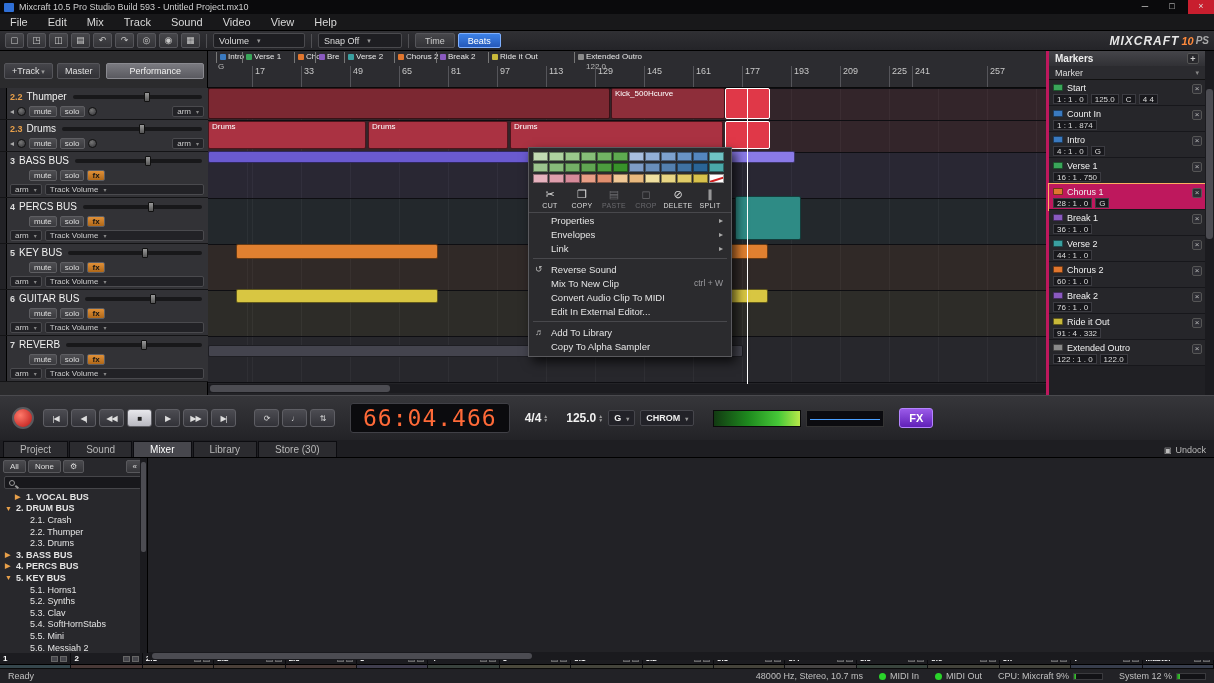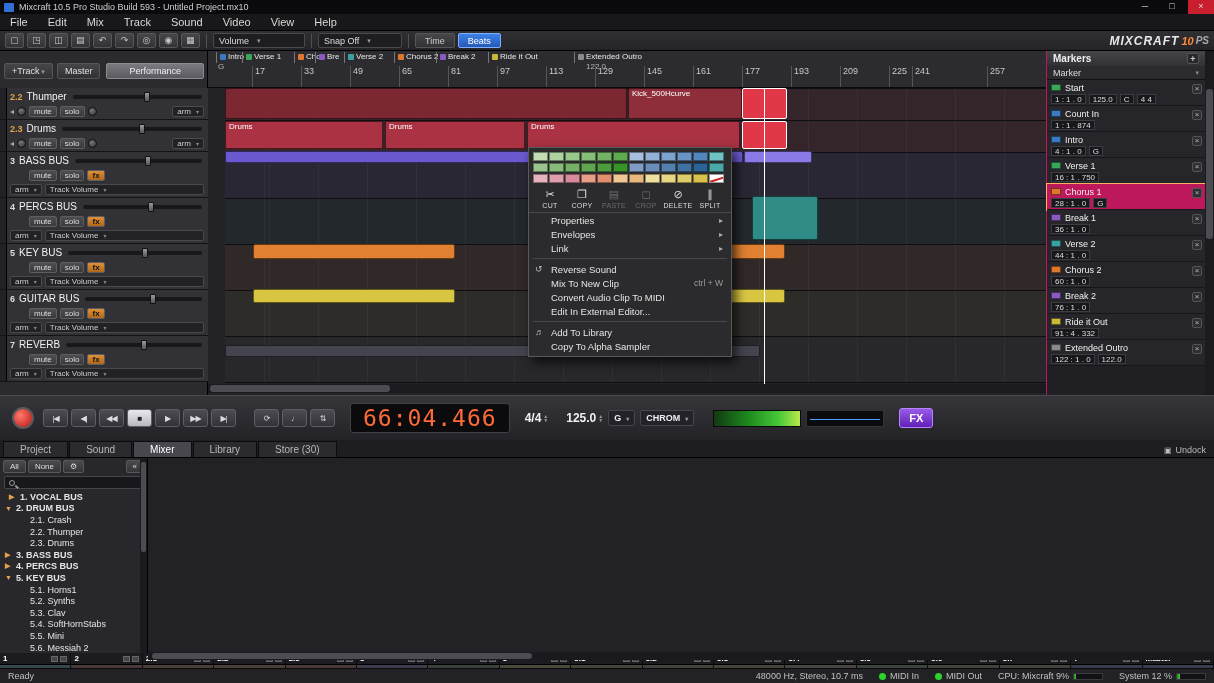--- a/index.html
+++ b/index.html
@@ -59,34 +59,34 @@
   .mini-knob { width:9px; height:9px; border-radius:50%; background:radial-gradient(circle at 38% 32%,#777,#2e2e32); border:1px solid #111; }
   .spk { font-size:8px; color:#aaa; }
 
   
   #timeline { left:208px; top:0; width:838px; height:344px; overflow:hidden; background:#232327; }
   #ruler { position:absolute; left:0; top:0; width:838px; height:37px; background:#2c2c30; border-bottom:1px solid #0a0a0a; }
   .sec { position:absolute; top:1px; font-size:8px; color:#e8e8e8; white-space:nowrap; padding-left:3px; border-left:1px solid #777; height:11px; }
   .sec .flag { display:inline-block; width:6px; height:6px; margin-right:2px; border-radius:1px; vertical-align:middle; }
   .sec2 { position:absolute; top:11px; font-size:8px; color:#b8b8b8; }
   .rnum { position:absolute; top:15px; font-size:9px; color:#c8c8c8; border-left:1px solid #55555a; padding-left:2px; height:21px; }
-  #lanes { position:absolute; left:17px; top:0; width:838px; height:332px;
+  #lanes { position:absolute; left:0; top:0; width:838px; height:332px;
            background-image:repeating-linear-gradient(90deg, rgba(255,255,255,.045) 0 1px, transparent 1px 49px);
            background-position:44px 0; }
   .lane-tint { position:absolute; left:0; width:838px; }
   .lane-sep { position:absolute; left:0; width:838px; height:1px; background:#0e0e12; }
   .clip { position:absolute; border:1px solid rgba(0,0,0,.55); border-radius:2px; font-size:8px; color:#fff; overflow:hidden; padding:0 3px; line-height:10px; white-space:nowrap; }
   .clip.striped { background-image:repeating-linear-gradient(135deg, rgba(255,255,255,.3) 0 2px, transparent 2px 5px); border-color:#fff; }
   .playhead { position:absolute; width:1px; background:#fff; }
   .caret { position:absolute; width:0; height:0; border-left:5px solid transparent; border-right:5px solid transparent; border-top:6px solid #fff; }
   #t-hscroll { position:absolute; left:0; top:333px; width:838px; height:9px; background:#1b1b1f; }
   #t-hscroll i { position:absolute; left:2px; top:1px; width:180px; height:7px; background:#4c4c52; border-radius:3px; }
 
   
-  #markers-panel { left:1046px; top:0; width:159px; height:344px; background:#202024; border-left:1px solid #be185d; }
+  #markers-panel { left:1046px; top:0; width:159px; height:344px; background:#202024; border-left:3px solid #be185d; }
   .mk-header { background:linear-gradient(#45454a,#313135); font-size:10px; font-weight:bold; color:#eee; padding:2px 6px; display:flex; align-items:center; height:15px; }
   .mk-header .sp { flex:1; }
   .mk-plus { width:12px; height:11px; background:#28282c; border:1px solid #555; text-align:center; line-height:10px; font-size:9px; color:#ccc; border-radius:2px; }
   .mk-sub { background:#2b2b2f; font-size:9px; color:#ddd; padding:2px 6px; height:14px; display:flex; align-items:center; gap:4px; border-bottom:1px solid #111; }
   .mk-sub::after { content:"▾"; margin-left:auto; font-size:7px; color:#888; }
   .mk-row { height:26px; border-bottom:1px solid #17171b; padding:2px 4px; position:relative; background:#26262a; }
   .mk-row.selected { background:#be185d; outline:1px solid #ffb060; }
   .mk-name { font-size:9px; color:#f0f0f0; display:flex; gap:4px; align-items:center; height:11px; }
   .mk-chip { width:10px; height:7px; border-radius:1px; border:1px solid rgba(0,0,0,.5); }
   .mk-vals { display:flex; gap:3px; margin-top:1px; }
@@ -714,21 +714,21 @@
     <div class="tree-toolbar">
       <span class="tree-btn">All</span>
       <span class="tree-btn">None</span>
       <span class="tree-btn">⚙</span>
       <span class="tree-btn" style="margin-left:auto;">«</span>
     </div>
     <div class="tree-search">
         <span class="mag"></span>
       </div>
     <div id="tree-items">
-        <div class="tree-item bus" style="padding-left: 9px;">
+        <div class="tree-item bus" style="padding-left: 15px;">
           <span class="arrow">▶</span>
           <span>1. VOCAL BUS</span>
         </div>
         <div class="tree-item bus" style="padding-left: 5px;">
           <span class="arrow">▼</span>
           <span>2. DRUM BUS</span>
         </div>
         <div class="tree-item" style="padding-left: 19px;">
           <span class="arrow"></span>
           <span>2.1. Crash</span>

